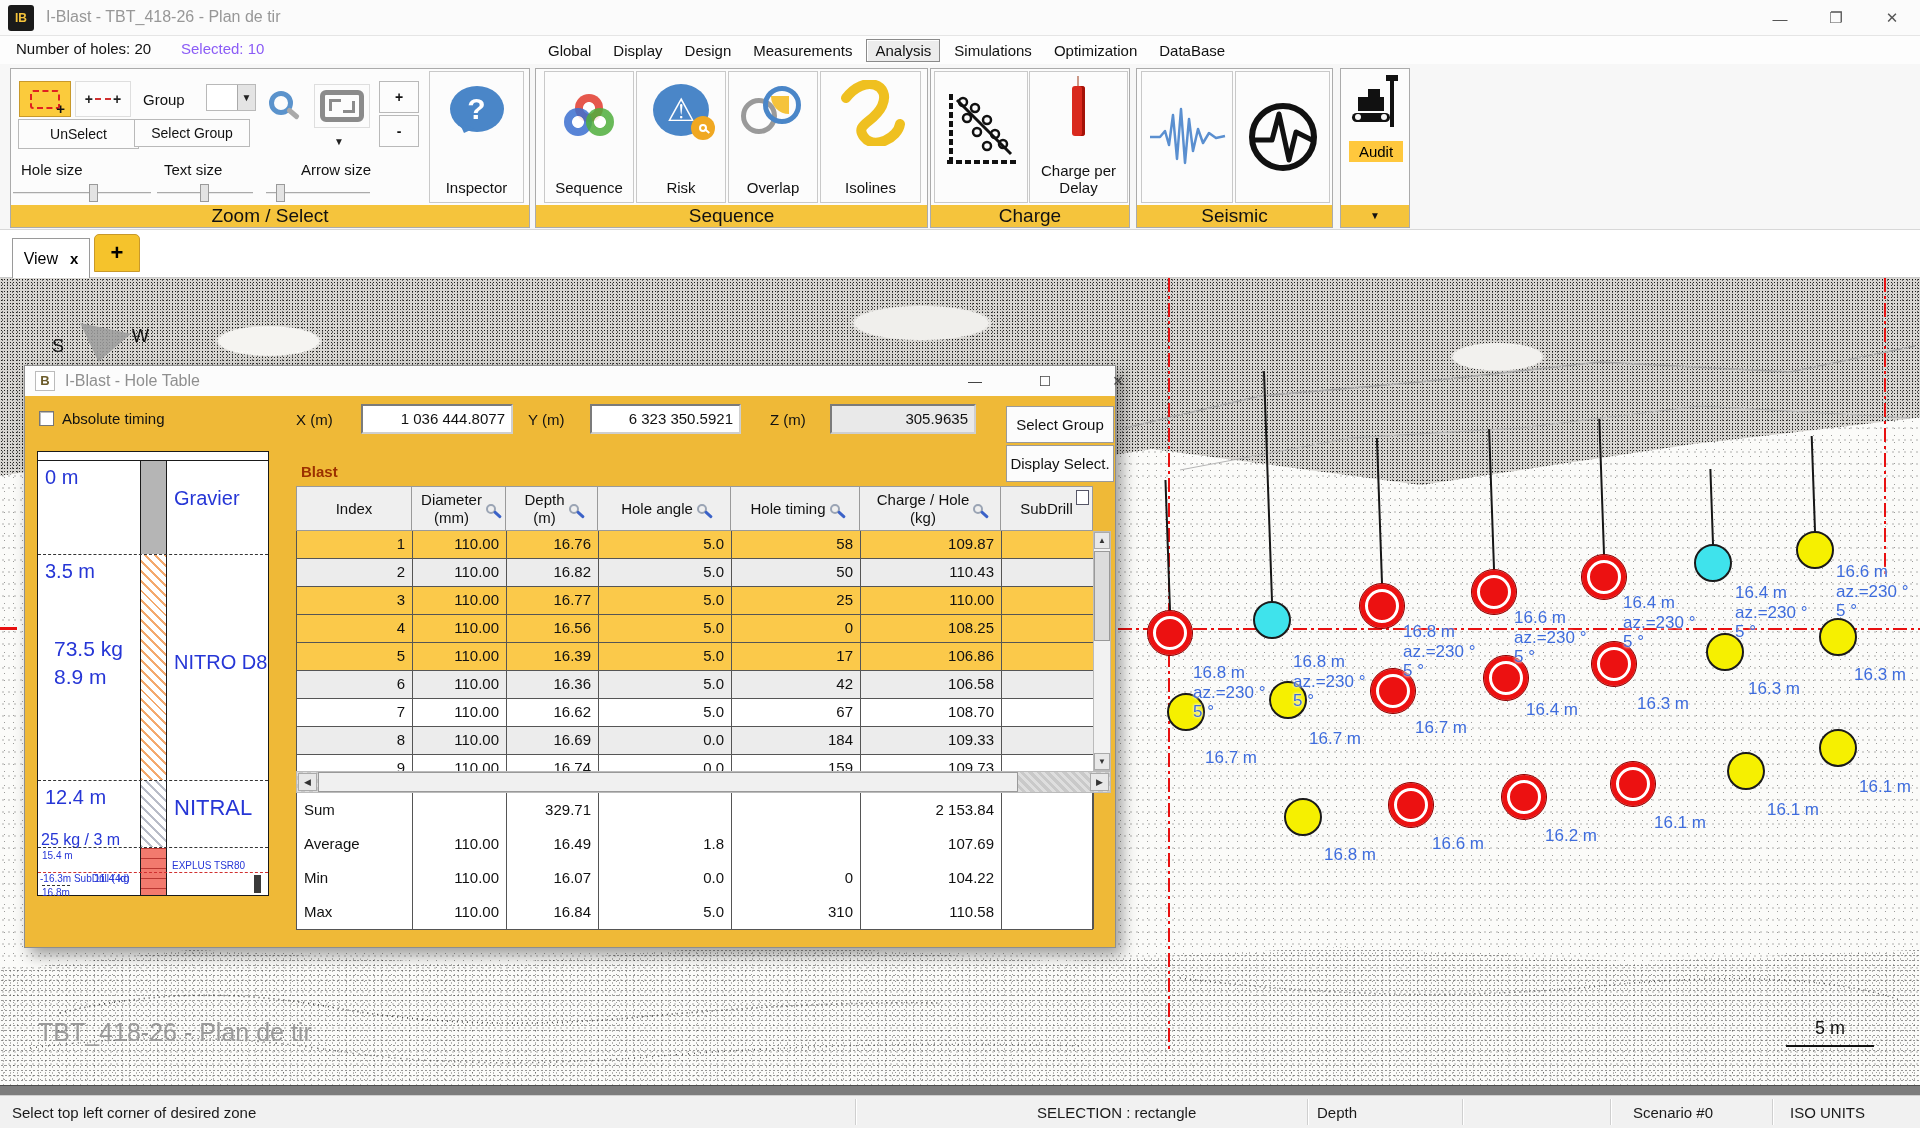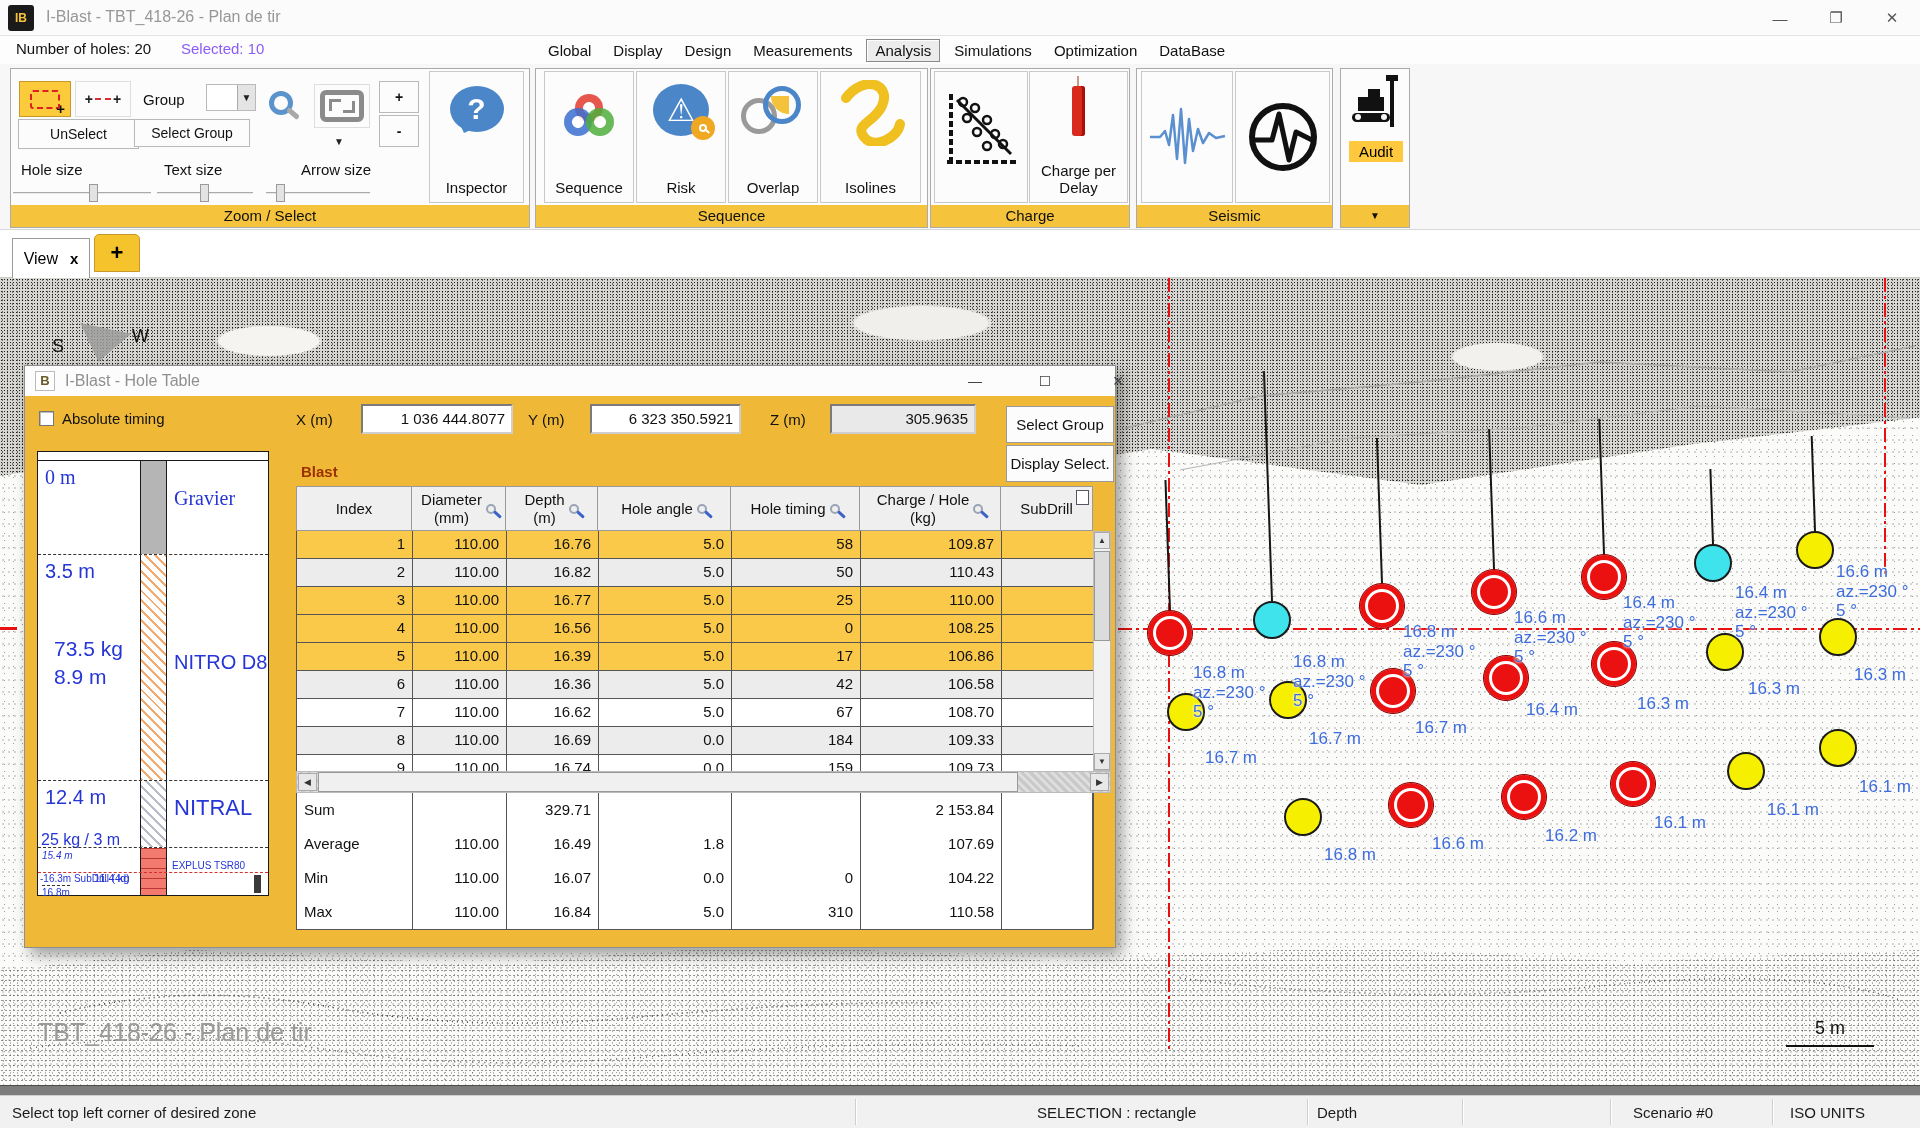--- a/index.html
+++ b/index.html
@@ -18,21 +18,21 @@
   #infobar { position:absolute; left:0; top:36px; width:1920px; height:28px; background:#fdfdfd; }
   #hole-counts { position:absolute; left:16px; top:4px; color:#111; }
   #sel-count  { position:absolute; left:181px; top:4px; color:#8b5cf6; }
   #menu { position:absolute; left:540px; top:0; height:28px; display:flex; align-items:center; gap:6px; }
   .menu-item { padding:2px 8px; color:#111; cursor:default; }
   .menu-item.active { border:1px solid #8a8a8a; background:#ececec; box-shadow:1px 1px 0 #fff inset; }
 
   
   #ribbon { position:absolute; left:0; top:64px; width:1920px; height:166px; background:#f7f7f7; border-bottom:1px solid #d8d8d8; }
   .rgroup { position:absolute; top:4px; height:160px; background:#fcfcfc; border:1px solid #ababab; }
-  .rfooter { position:absolute; left:0; bottom:0; width:100%; height:22px; background:#f5c43c; color:#111; text-align:center; line-height:22px; font-size:15px; }
+  .rfooter { position:absolute; left:0; bottom:0; width:100%; height:22px; background:#f5c43c; color:#111; text-align:center; line-height:22px; font-size:19px; }
   .icon-box { position:absolute; top:2px; height:132px; border:1px solid #c9c9c9; background:#fcfcfc; display:flex; flex-direction:column; align-items:center; justify-content:flex-start; }
   .icon-box .lbl { font-size:15px; color:#111; margin-top:auto; margin-bottom:6px; text-align:center; line-height:1.1; }
 
   
   .tool-btn { position:absolute; border:1px solid #b9b9b9; background:#fcfcfc; display:flex; align-items:center; justify-content:center; font-size:14px; color:#111; }
   .tool-btn.yellow { background:#fbcb3c; border-color:#c8992a; }
   .selrect-glyph { width:30px; height:19px; border:2px dashed #e02020; border-radius:3px; position:relative; }
   .selrect-glyph::after { content:"+"; position:absolute; right:-7px; bottom:-10px; color:#111; font-weight:bold; font-size:15px; }
   .measure-glyph { display:flex; align-items:center; gap:2px; color:#222; font-weight:bold; }
   .measure-glyph .dash { width:16px; border-top:2px dashed #d03030; }
@@ -116,21 +116,21 @@
   #hw-titlebar { position:absolute; left:0; top:0; width:100%; height:30px; background:#fcfcfc; }
   #hw-icon { position:absolute; left:10px; top:5px; width:20px; height:20px; border:1px solid #bbb; background:#fff; color:#6b5b2a; font-weight:bold; font-size:13px; text-align:center; line-height:18px; }
   #hw-title { position:absolute; left:40px; top:6px; color:#8f8f8f; font-size:16px; }
   .hw-btn { position:absolute; top:4px; width:30px; height:22px; color:#444; font-size:14px; text-align:center; line-height:22px; }
 
   
   #abs-timing { position:absolute; left:14px; top:44px; display:flex; align-items:center; gap:8px; color:#111; }
   #abs-timing .cb { width:15px; height:15px; background:#fff; border:1px solid #777; box-shadow:inset 1px 1px 0 #bbb; }
   #borelog { position:absolute; left:12px; top:85px; width:232px; height:445px; background:#fff; border:1px solid #1a1a1a; font-size:15px; }
   .bl-sec { position:absolute; left:0; width:100%; border-top:1px dashed #333; }
-  .bl-sec.first { border-top:none;font-family:Liberation Serif, serif; }
+  .bl-sec.first { border-top:none; }
   .bl-strip { position:absolute; left:102px; width:27px; top:0; bottom:0; border-left:1px solid #1a1a1a; border-right:1px solid #1a1a1a; }
   .strip-gravel { background:#b5b5b5; }
   .strip-orange { background:repeating-linear-gradient(45deg,#f4a96d 0 2px,#fff 2px 7px); }
   .strip-grayh  { background:repeating-linear-gradient(45deg,#b9bdc9 0 2px,#fff 2px 7px); }
   .strip-red    { background:#f27a6e repeating-linear-gradient(180deg,rgba(140,0,0,.55) 0 1px,transparent 1px 10px); }
   .bl-blue { color:#2636d6; }
   .bl-depth { position:absolute; left:7px; top:5px; font-size:20px; }
   .bl-name { position:absolute; left:136px; font-size:20px; }
   #det { position:absolute; left:113px; bottom:2px; width:7px; height:18px; background:#3a3a3a; }
   .bl-small { position:absolute; font-size:10px; }
@@ -496,21 +496,21 @@
       <span class="bl-blue" style="position:absolute; left:16px; top:110px; font-size:21px;">8.9 m</span>
       <span class="bl-name bl-blue" style="top:96px;">NITRO D8</span>
     </div>
     <div class="bl-sec" style="top:328px; height:67px;">
       <span class="bl-depth bl-blue">12.4 m</span>
       <div class="bl-strip strip-grayh"></div>
       <span class="bl-blue" style="position:absolute; left:3px; top:50px; font-size:16px;">25 kg / 3 m</span>
       <span class="bl-name bl-blue" style="top:14px; font-size:22px;">NITRAL</span>
     </div>
     <div class="bl-sec" style="top:395px; height:48px;">
-      <span class="bl-small bl-blue" style="left:4px; top:2px;font-style:italic;">15.4 m</span>
+      <span class="bl-small bl-blue" style="left:4px; top:2px;">15.4 m</span>
       <span class="bl-small bl-blue" style="left:48px; top:24px; font-size:11px;margin-left:8px;">11.4 kg</span>
       <div class="bl-strip strip-red">
           <div id="det"></div>
         </div>
       <span class="bl-small bl-blue" style="left:134px; top:12px;">EXPLUS TSR80</span>
       <div id="bl-redline" style="top:24px;"></div>
       <span class="bl-small bl-blue" style="left:2px; top:25px;">-16.3m SubDrill (4d)</span>
       <span class="bl-small bl-blue" style="left:4px; top:37px; border-top:1px dashed #333; padding-top:1px;">16.8m</span>
     </div>
   </div>

